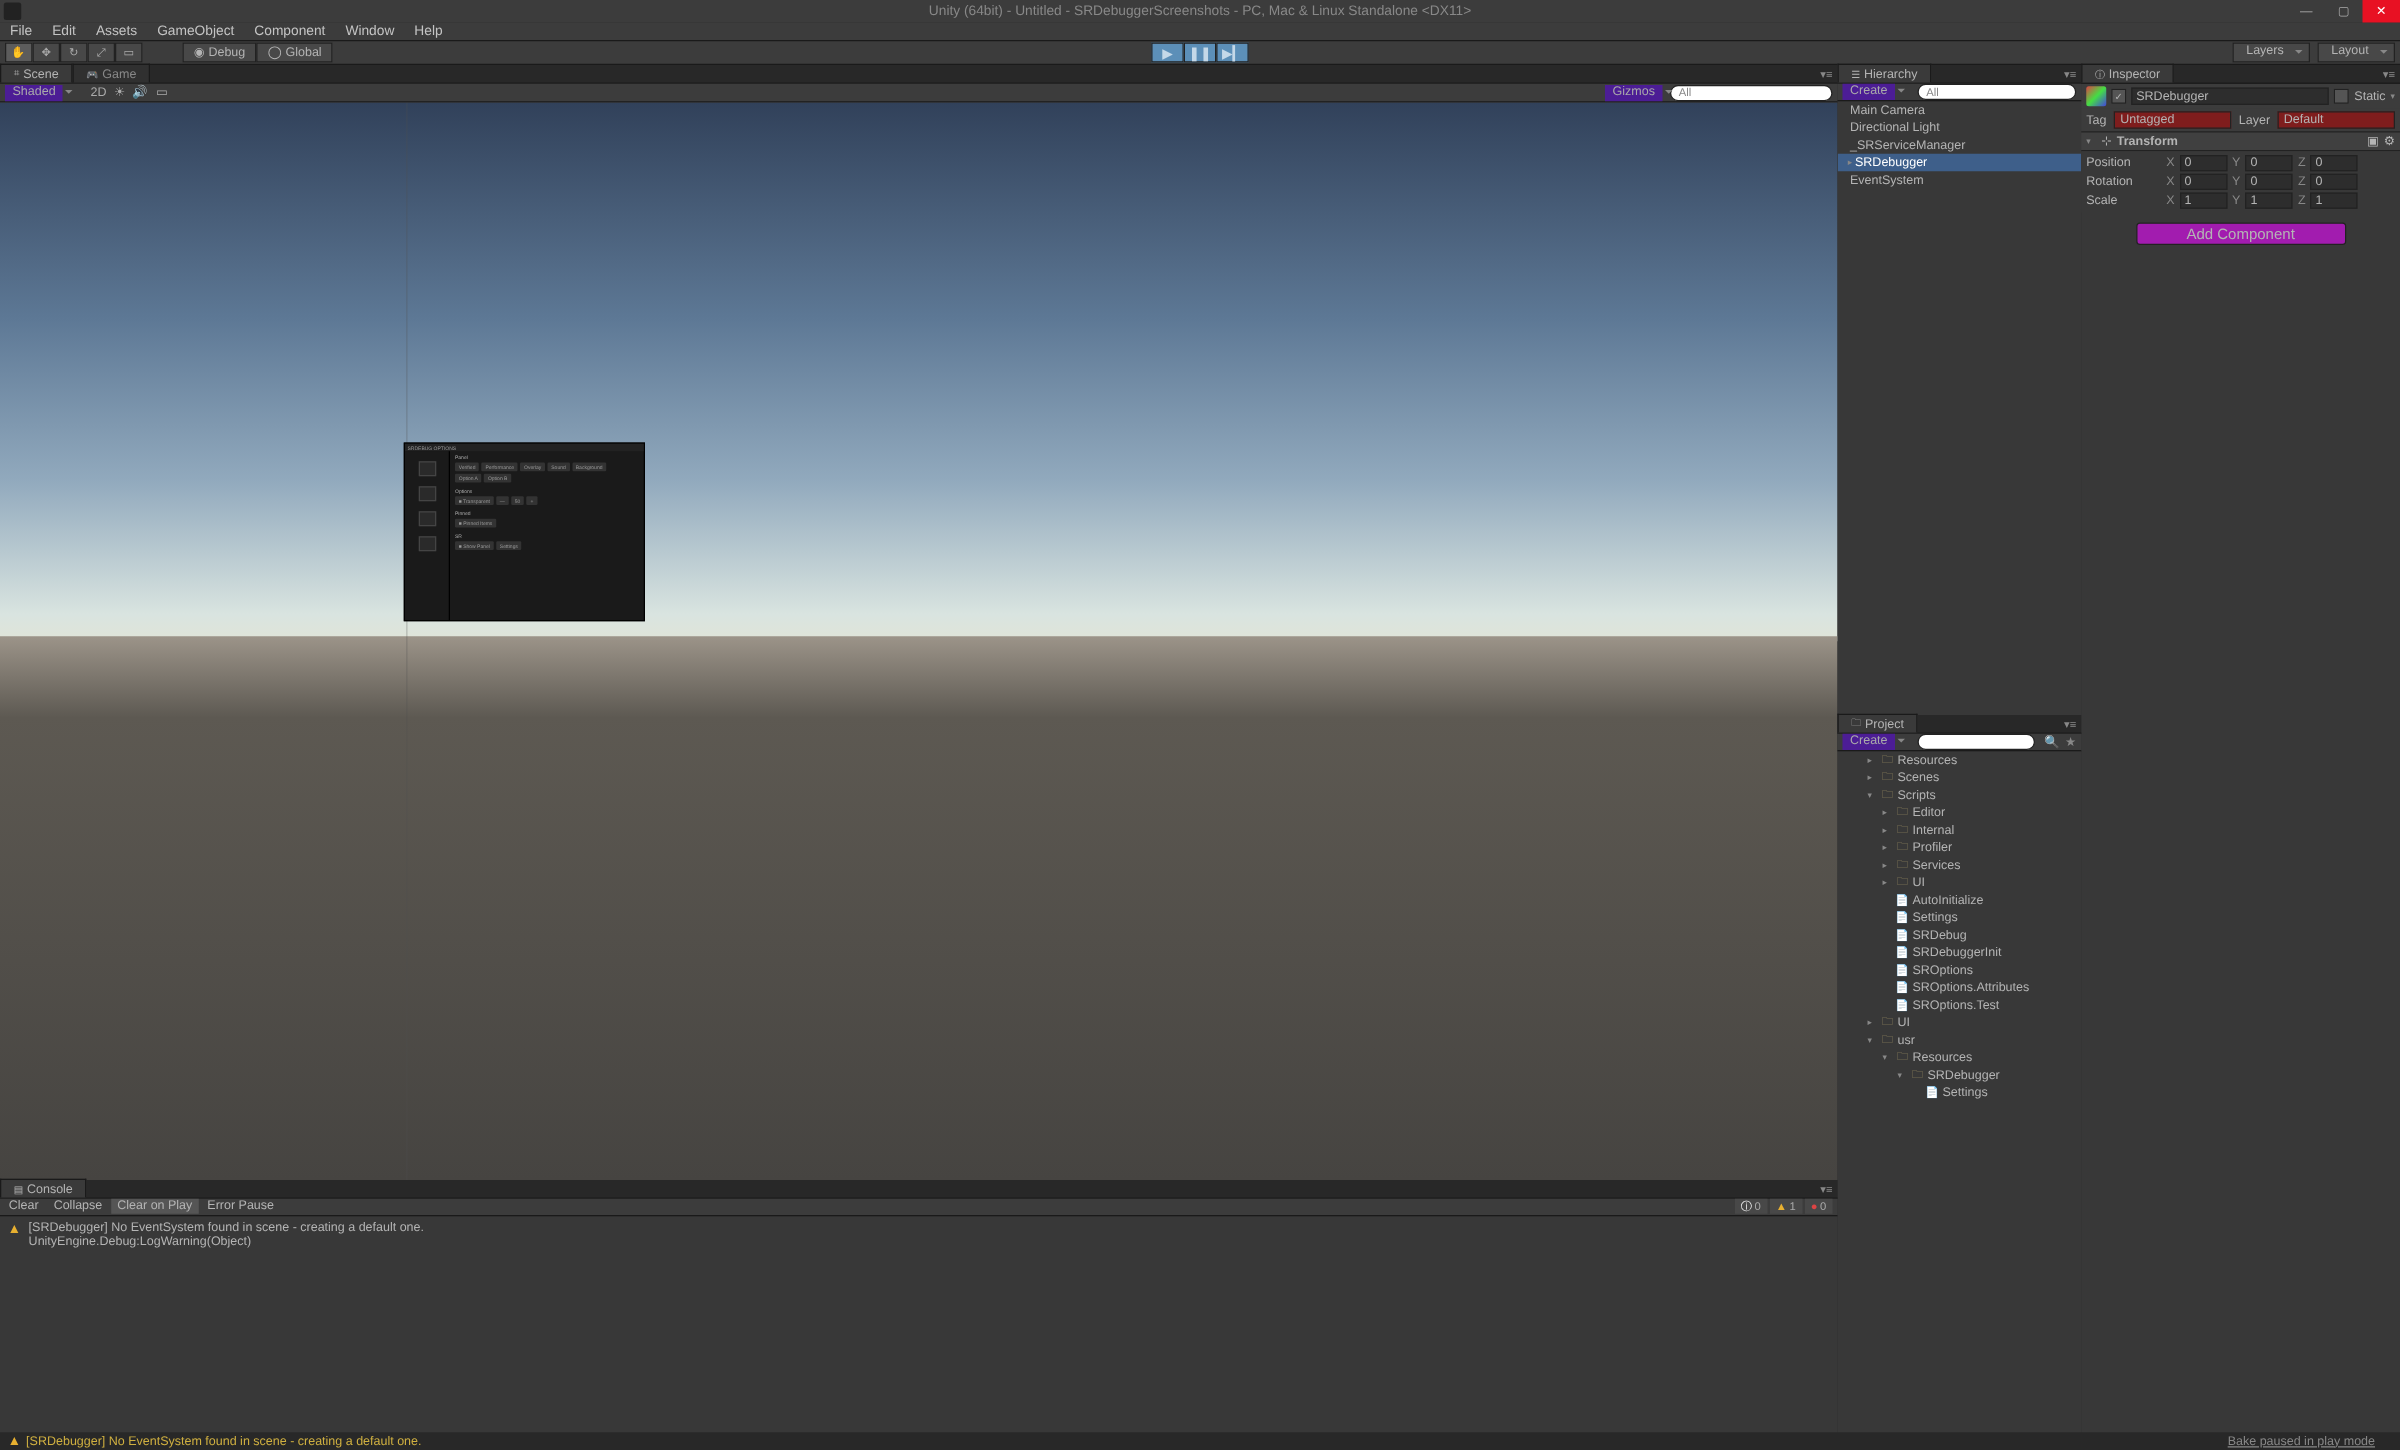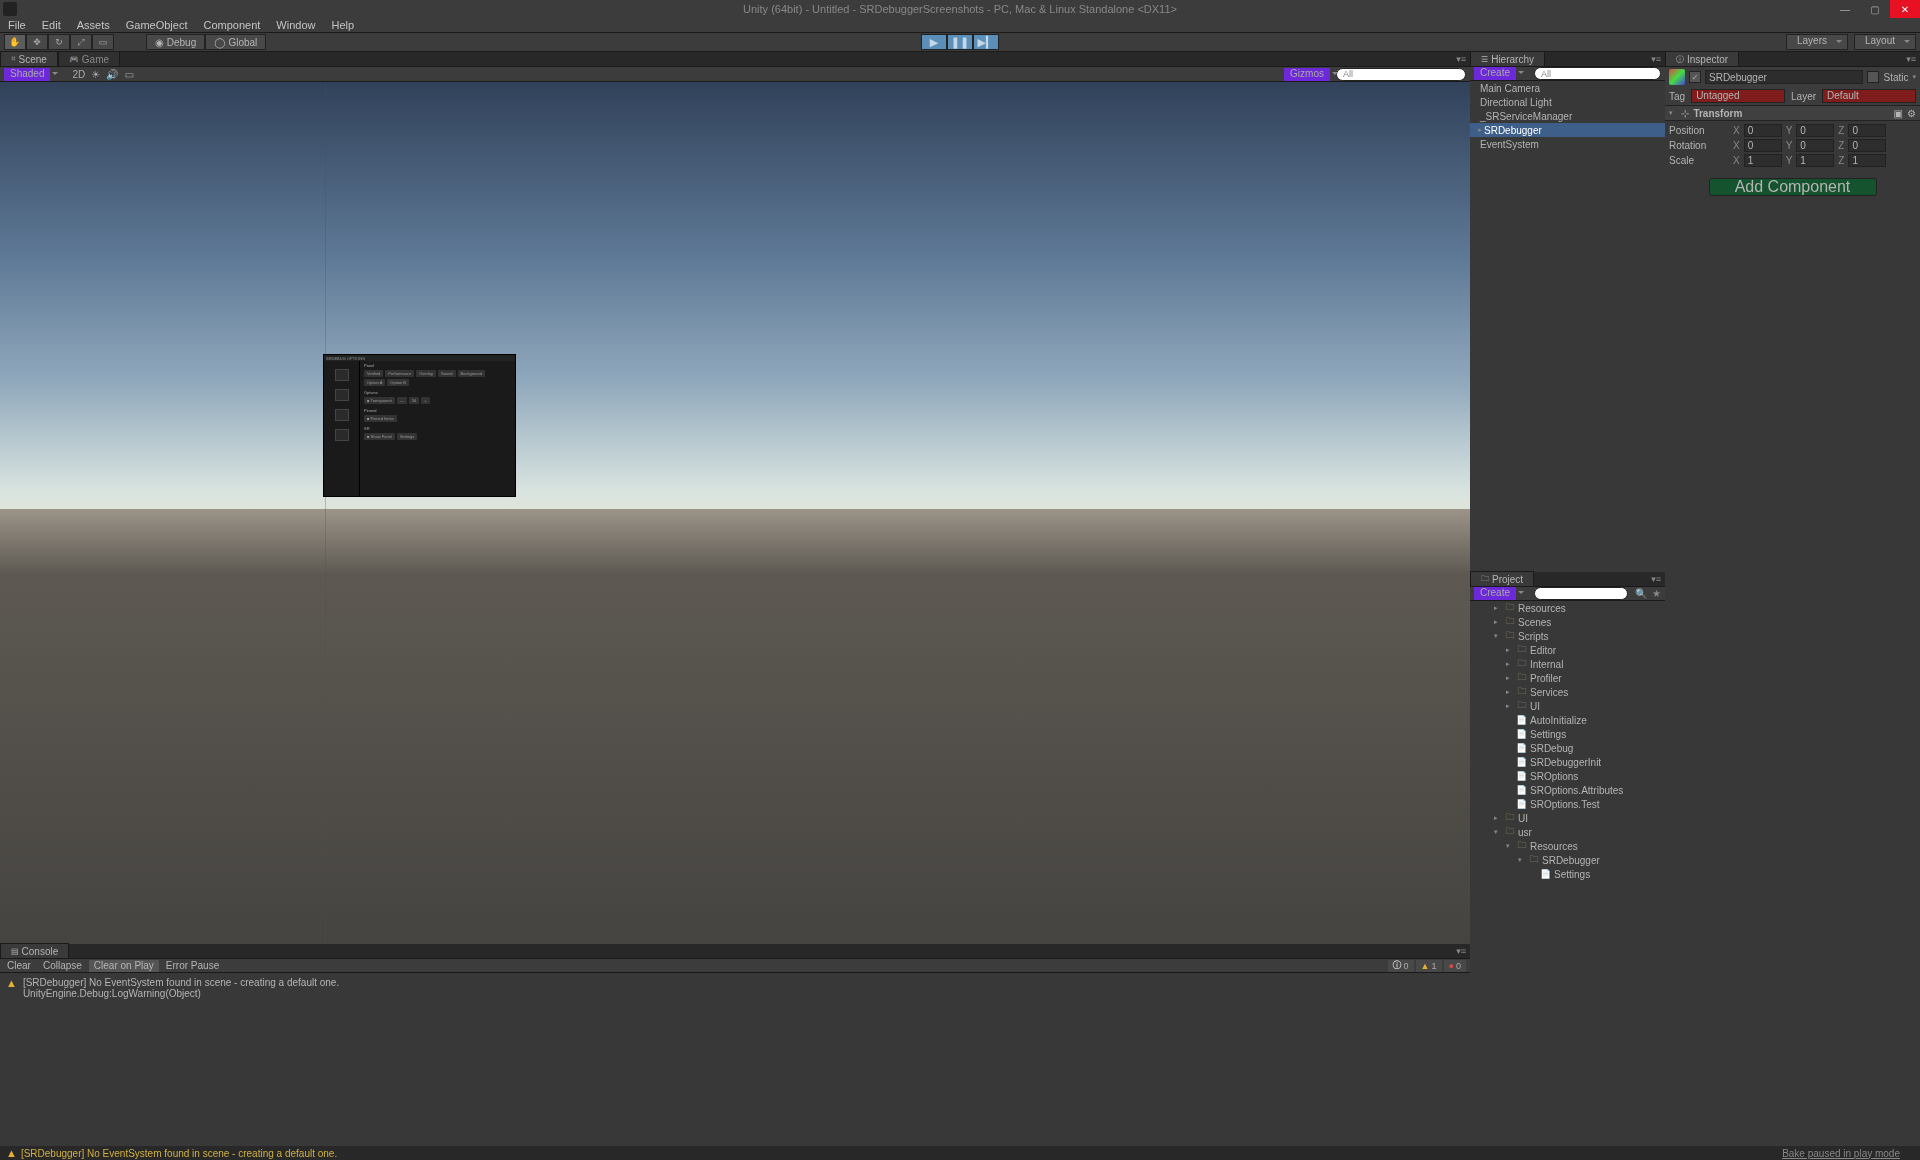--- a/index.html
+++ b/index.html
@@ -79,42 +79,42 @@
 .checkbox { width: 12px; height: 12px; border: 1px solid #222; background: #555; display: flex; align-items: center; justify-content: center; font-size: 8px; color: #b4b4b4; }
 .inspector-field { width: 80px; height: 14px; background: #2d2d2d; border: 1px solid #222; padding: 0 3px; font-size: 10px; color: #b4b4b4; }
 .tag-row { padding: 2px 4px; display: flex; align-items: center; gap: 6px; font-size: 10px; background: #3c3c3c; }
 .tag-dropdown { flex: 1; height: 14px; background: #7f1d1d; border: 1px solid #222; padding: 0 4px; font-size: 10px; color: #b4b4b4; }
 .component-header { height: 16px; background: #404040; display: flex; align-items: center; padding: 0 4px; gap: 4px; font-size: 10px; color: #b4b4b4; border-top: 1px solid #222; border-bottom: 1px solid #222; }
 .component-body { padding: 2px 4px; background: #383838; }
 .transform-row { display: flex; align-items: center; height: 15px; font-size: 10px; gap: 4px; }
 .transform-label { width: 60px; color: #b4b4b4; }
 .axis-label { color: #888; }
 .axis-input { width: 38px; height: 13px; background: #2d2d2d; border: 1px solid #222; padding: 0 3px; font-size: 10px; color: #b4b4b4; }
-.add-component-btn { width: 168px; height: 18px; margin: 8px auto; background: #14532d; border: 1px solid #222; border-radius: 3px; display: flex; align-items: center; justify-content: center; font-size: 16px; color: #b4b4b4; cursor: pointer; }
+.add-component-btn { width: 168px; height: 18px; margin: 8px auto; background: #a21caf; border: 1px solid #222; border-radius: 3px; display: flex; align-items: center; justify-content: center; font-size: 12px; color: #b4b4b4; cursor: pointer; }
 
 
 .project-body { background: #383838; flex: 1; overflow: auto; }
 .project-item { height: 14px; padding-left: 4px; font-size: 10px; color: #b4b4b4; display: flex; align-items: center; cursor: pointer; gap: 2px; }
 .folder-icon { width: 12px; display: inline-flex; align-items: center; justify-content: center; font-size: 9px; color: #a89868; }
 .file-icon { width: 12px; display: inline-flex; align-items: center; justify-content: center; font-size: 9px; color: #6a8ab8; }
-.console-toolbar { height: 14px; background: #3c3c3c; display: flex; align-items: center; padding: 0 2px; gap: 2px; font-size: 10px; color: #aaa; border-bottom: 1px solid #1a1a1a; position: relative; }
+.console-toolbar { height: 14px; background: #3c3c3c; display: flex; padding: 0 2px; gap: 2px; font-size: 10px; color: #aaa; border-bottom: 1px solid #1a1a1a; position: relative; }
 .console-btn { padding: 0 5px; height: 12px; color: #b4b4b4; cursor: pointer; }
 .console-btn.active { background: #555; }
 .console-counts { position: absolute; right: 4px; display: flex; gap: 2px; align-items: center; font-size: 9px; }
 .count-badge { padding: 0 5px; height: 12px; background: #484848; display: flex; align-items: center; gap: 2px; }
 .console-body { flex: 1; background: #383838; padding: 2px; }
 .console-msg { display: flex; gap: 6px; padding: 2px 4px; font-size: 10px; color: #b4b4b4; align-items: flex-start; }
 .warn-icon { color: #e8b030; font-size: 11px; }
 
 
 .statusbar { height: 14px; background: #282828; display: flex; align-items: center; padding: 0 6px; font-size: 10px; color: #d0b040; gap: 4px; position: relative; }
 .statusbar-right { position: absolute; right: 20px; color: #888; text-decoration: underline; }
 
 .search-field { height: 13px; background: #ffffff; border: 1px solid #222; border-radius: 7px; padding: 0 6px; font-size: 9px; color: #888; display: flex; align-items: center; }
-.small-btn { padding: 0 6px; height: 13px; background: #6d28d9; font-size: 10px; color: #aaa; position: relative; }
+.small-btn { padding: 0 6px; height: 13px; background: #4c1d95; font-size: 10px; color: #aaa; position: relative; }
 .small-btn::after { content: ''; position: absolute; right: -8px; top: 4px; border: 3px solid transparent; border-top-color: #888; }
 </style>
 </head>
 <body>
 
 <div class="titlebar">
   <div class="unity-logo"></div>
   <span class="titlebar-text">Unity (64bit) - Untitled - SRDebuggerScreenshots - PC, Mac &amp; Linux Standalone &lt;DX11&gt;</span>
   <div class="titlebar-buttons">
     <div class="titlebar-btn">—</div>

